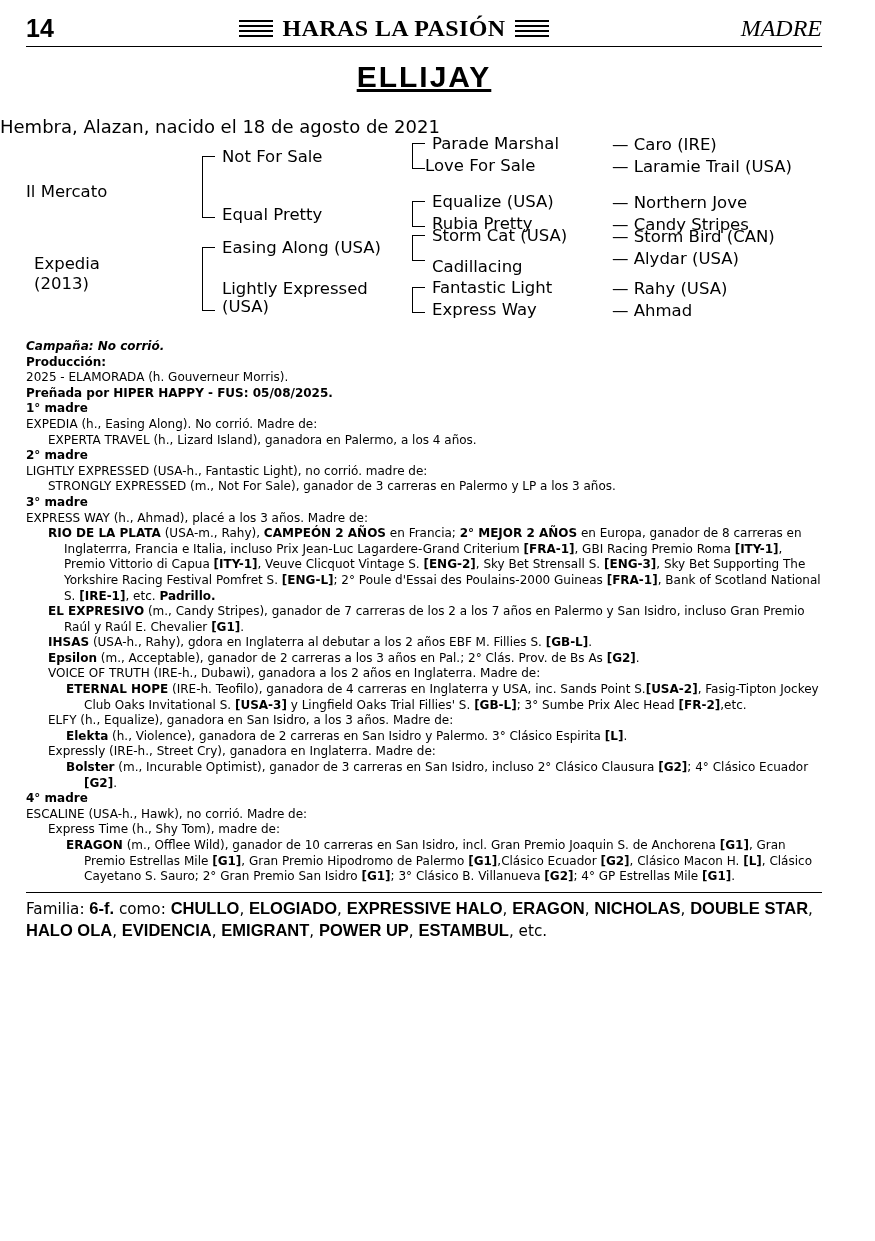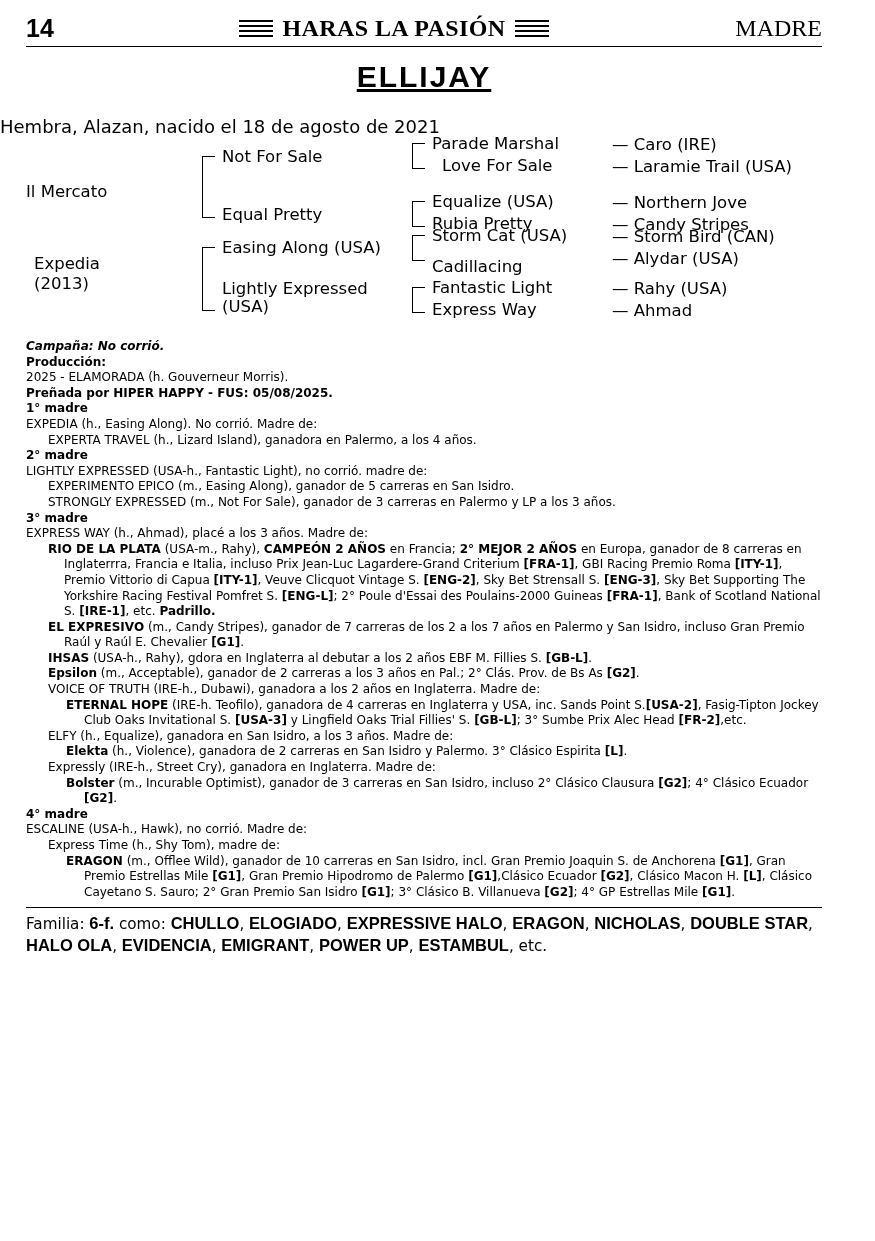--- a/index.html
+++ b/index.html
@@ -62,20 +62,21 @@
     left: 0;
     height: 2.6px;
     background: #000;
   }
   .brand-bars span:nth-child(1) { top: 2px;  width: 34px; }
   .brand-bars span:nth-child(2) { top: 7px;  width: 34px; }
   .brand-bars span:nth-child(3) { top: 12px; width: 34px; }
   .brand-bars span:nth-child(4) { top: 17px; width: 34px; }
   .header-right {
     font-family: "Liberation Serif", serif;
+    font-style: italic;
     font-size: 24px;
     min-width: 100px;
     text-align: right;
   }
   .header-rule {
     border: none;
     border-top: 1.6px solid #000;
     margin: 3px 26px 0 26px;
   }
 
@@ -190,21 +191,21 @@
     <div class="ped-item" style="left:196px; top:57px;">Equal Pretty</div>
     <div class="ped-item" style="left:196px; top:90px;">Easing Along (USA)</div>
     <div class="ped-item" style="left:196px; top:131px; width:170px; white-space:normal; line-height:1.1;"><span>Lightly Expressed (USA)</span></div>
 
     <div class="bracket" style="left:386px; top:-6px; width:12px; height:24px;"></div>
     <div class="bracket" style="left:386px; top:52px; width:12px; height:24px;"></div>
     <div class="bracket" style="left:386px; top:86px; width:12px; height:24px;"></div>
     <div class="bracket" style="left:386px; top:138px; width:12px; height:24px;"></div>
 
     <div class="ped-item" style="left:406px; top:-14px;">Parade Marshal</div>
-    <div class="ped-item" style="left:416px; top:8px;">Love For Sale</div>
+    <div class="ped-item" style="left:399px; top:8px;">Love For Sale</div>
     <div class="ped-item" style="left:406px; top:44px;">Equalize (USA)</div>
     <div class="ped-item" style="left:406px; top:66px;">Rubia Pretty</div>
     <div class="ped-item" style="left:406px; top:78px;">Storm Cat (USA)</div>
     <div class="ped-item" style="left:406px; top:109px;">Cadillacing</div>
     <div class="ped-item" style="left:406px; top:130px;">Fantastic Light</div>
     <div class="ped-item" style="left:406px; top:152px;">Express Way</div>
 
     <div class="ped-dash" style="left:586px; top:-14px;">—&nbsp;<span>Caro (IRE)</span></div>
     <div class="ped-dash" style="left:586px; top:8px;">—&nbsp;<span>Laramie Trail (USA)</span></div>
     <div class="ped-dash" style="left:586px; top:44px;">—&nbsp;<span>Northern Jove</span></div>
@@ -221,21 +222,20 @@
     <p class="b">Producción:</p>
     <p>2025 - ELAMORADA (h. Gouverneur Morris).</p>
     <p class="b">Preñada por HIPER HAPPY - FUS: 05/08/2025.</p>
 
     <p class="b">1° madre</p>
     <p>EXPEDIA (h., Easing Along). No corrió. Madre de:</p>
     <p class="ind1">EXPERTA TRAVEL (h., Lizard Island), ganadora en Palermo, a los 4 años.</p>
 
     <p class="b">2° madre</p>
     <p>LIGHTLY EXPRESSED (USA-h., Fantastic Light), no corrió. madre de:</p>
-    <p class="ind1">EXPERIMENTO EPICO (m., Easing Along), ganador de 5 carreras en San Isidro.</p>
     <p class="ind1">STRONGLY EXPRESSED (m., Not For Sale), ganador de 3 carreras en Palermo y LP a los 3 años.</p>
 
     <p class="b">3° madre</p>
     <p>EXPRESS WAY (h., Ahmad), placé a los 3 años. Madre de:</p>
 
     <p class="hang1"><span class="b">RIO DE LA PLATA</span><span> (USA-m., Rahy), </span><span class="b">CAMPEÓN 2 AÑOS</span><span> en Francia; </span><span class="b">2° MEJOR 2 AÑOS</span><span> en Europa, ganador de 8 carreras en Inglaterrra, Francia e Italia, incluso Prix Jean-Luc Lagardere-Grand Criterium </span><span class="b">[FRA-1]</span><span>, GBI Racing Premio Roma </span><span class="b">[ITY-1]</span><span>, Premio Vittorio di Capua </span><span class="b">[ITY-1]</span><span>, Veuve Clicquot Vintage S. </span><span class="b">[ENG-2]</span><span>, Sky Bet Strensall S. </span><span class="b">[ENG-3]</span><span>, Sky Bet Supporting The Yorkshire Racing Festival Pomfret S. </span><span class="b">[ENG-L]</span><span>; 2° Poule d'Essai des Poulains-2000 Guineas </span><span class="b">[FRA-1]</span><span>, Bank of Scotland National S. </span><span class="b">[IRE-1]</span><span>, etc. </span><span class="b">Padrillo.</span></p>
 
     <p class="hang1"><span class="b">EL EXPRESIVO</span><span> (m., Candy Stripes), ganador de 7 carreras de los 2 a los 7 años en Palermo y San Isidro, incluso Gran Premio Raúl y Raúl E. Chevalier </span><span class="b">[G1]</span><span>.</span></p>
 
     <p class="hang1"><span class="b">IHSAS</span><span> (USA-h., Rahy), gdora en Inglaterra al debutar a los 2 años EBF M. Fillies S. </span><span class="b">[GB-L]</span><span>.</span></p>

